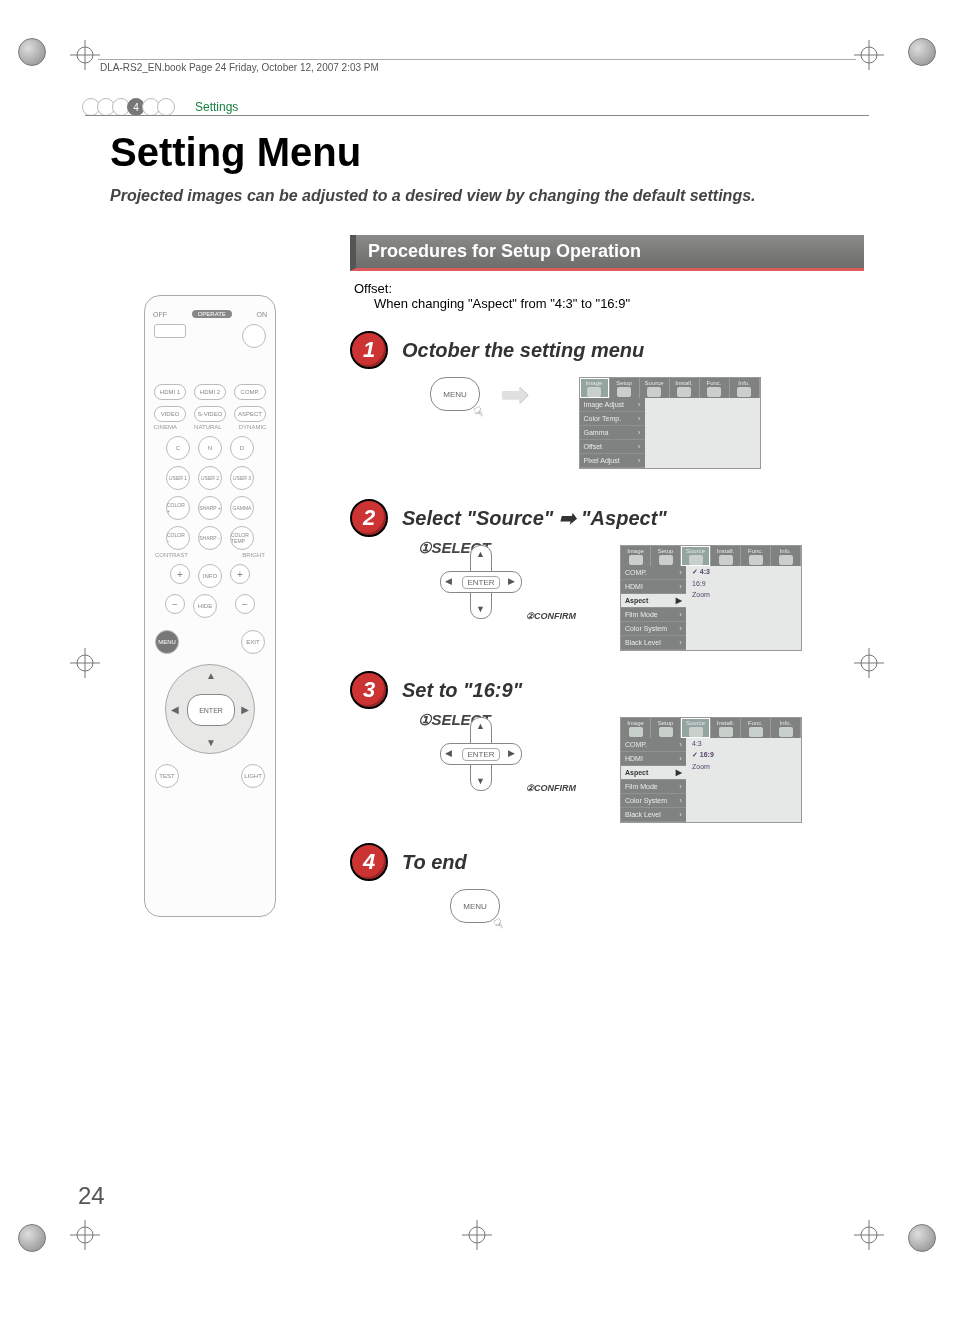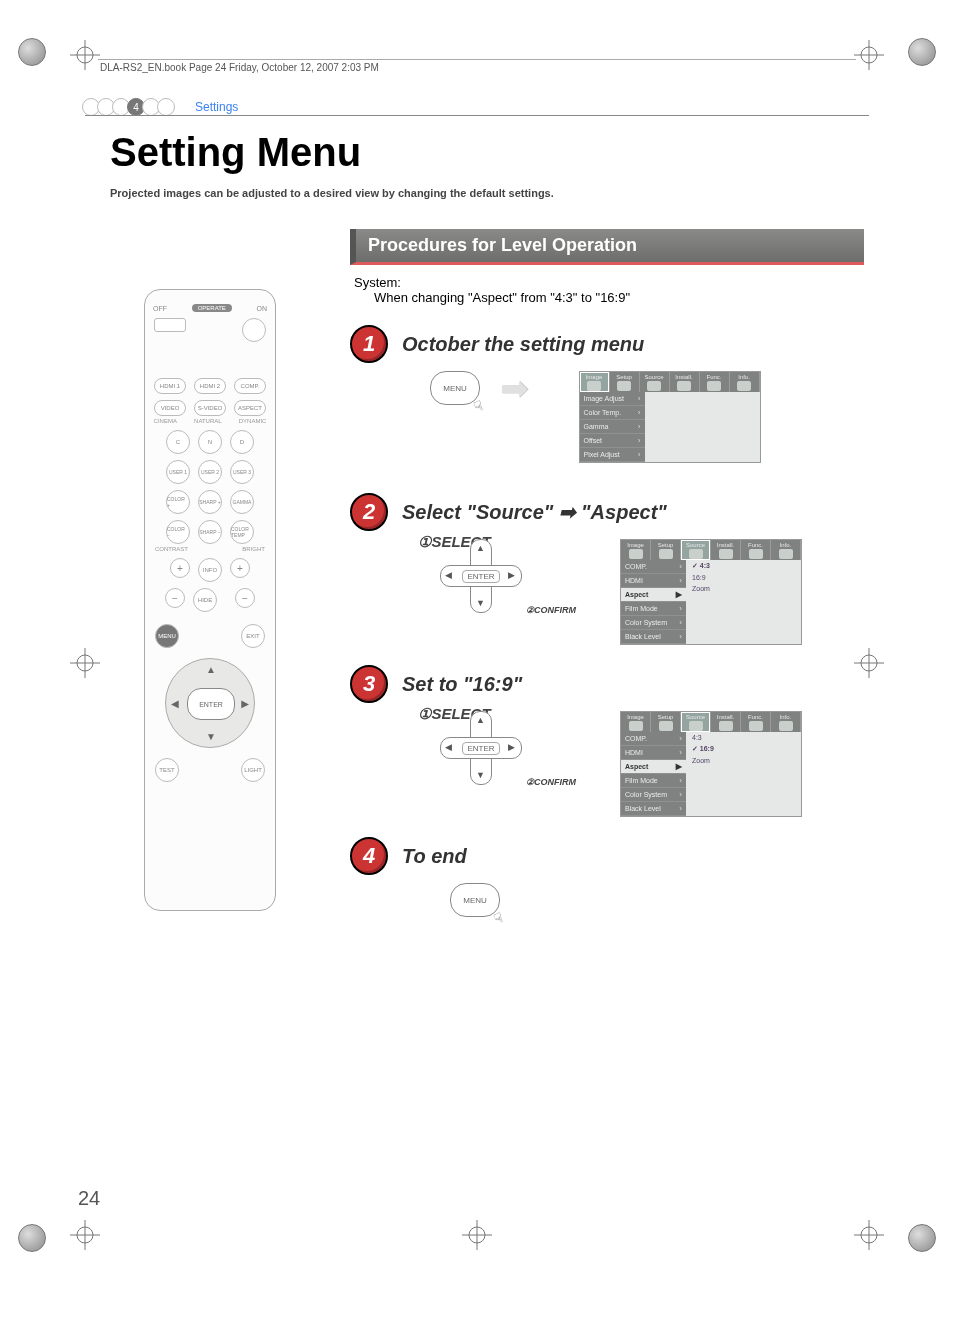--- a/index.html
+++ b/index.html
@@ -79,21 +79,21 @@
     color: #fff;
     font-size: 10px;
     display: flex;
     align-items: center;
     justify-content: center;
     border-color: #777;
   }
   .bc-label {
     margin-left: 20px;
     font-size: 12px;
-    color: #3b82f6;
+    color: #15803d;
   }
   .hr-breadcrumb {
     position: absolute;
     top: 115px;
     left: 85px;
     right: 85px;
     border-top: 1px solid #888;
   }
 
   
@@ -104,24 +104,25 @@
     right: 90px;
   }
   h1.title {
     font-family: "Arial Black", Arial, sans-serif;
     font-weight: 900;
     font-size: 40px;
     color: #000;
     margin: 10px 0 12px 0;
   }
   .subtitle {
-    font-size: 11px;
+    font-size: 16px;
     font-weight: bold;
     color: #444;
     margin-bottom: 30px;
+    font-style: italic;
   }
 
   .layout {
     display: flex;
     gap: 40px;
   }
   .left-col { width: 200px; flex: 0 0 200px; padding-top: 60px;}
   .right-col { flex: 1; }
 
   
@@ -417,21 +418,21 @@
     font-size: 9px;
     font-style: italic;
     font-weight: bold;
     color: #444;
   }
 
   .page-num {
     position: absolute;
     left: 78px;
     bottom: 130px;
-    font-size: 20px;
+    font-size: 24px;
     color: #555;
   }
 </style>
 </head>
 <body>
 
 <div class="sheet">
 
   <div class="corner-circle tl"></div>
   <div class="corner-circle tr"></div>
@@ -570,23 +571,23 @@
             <div class="center">ENTER</div>
           </div>
           <div class="row" style="justify-content:space-between;padding:0 10px">
             <span class="rbtn round" style="font-size:6px">TEST</span>
             <span class="rbtn round" style="font-size:6px">LIGHT</span>
           </div>
         </div>
       </div>
 
       <div class="right-col">
-        <div class="section-bar">Procedures for Level Operation</div>
+        <div class="section-bar">Procedures for Setup Operation</div>
         <div class="example">
-          <div class="lbl">System:</div>
+          <div class="lbl">Offset:</div>
           <div class="desc">When changing "Aspect" from "4:3" to "16:9"</div>
         </div>
 
         <div class="step">
           <div class="step-badge">1</div>
           <div class="step-title">October the setting menu</div>
         </div>
         <div class="step-body">
           <div style="display:flex;align-items:center;gap:20px;margin-left:40px">
             <div class="menu-btn">

